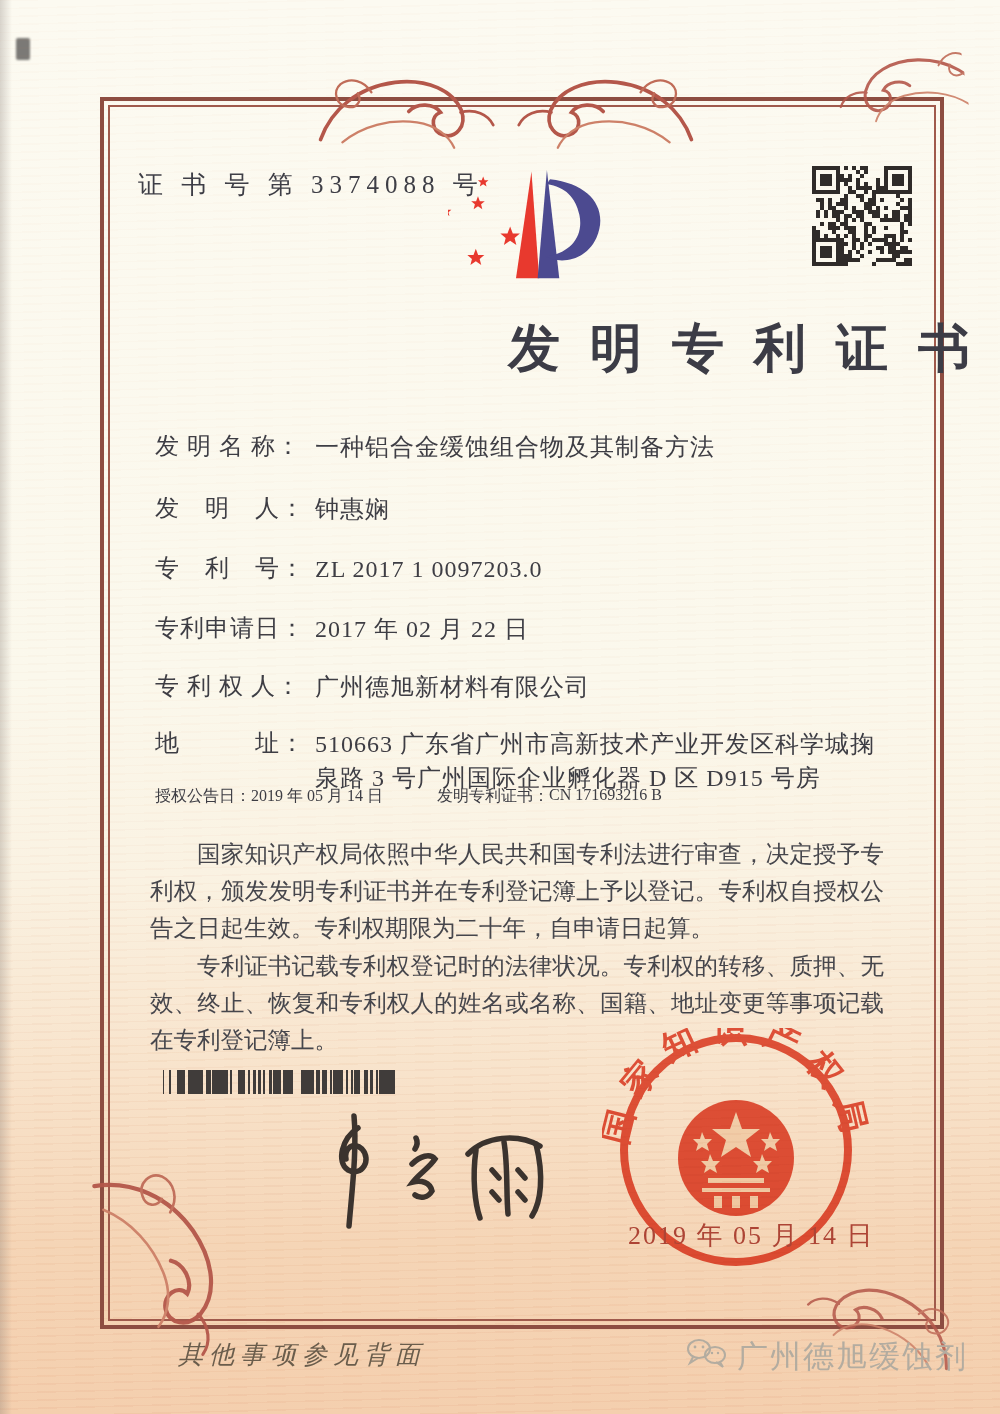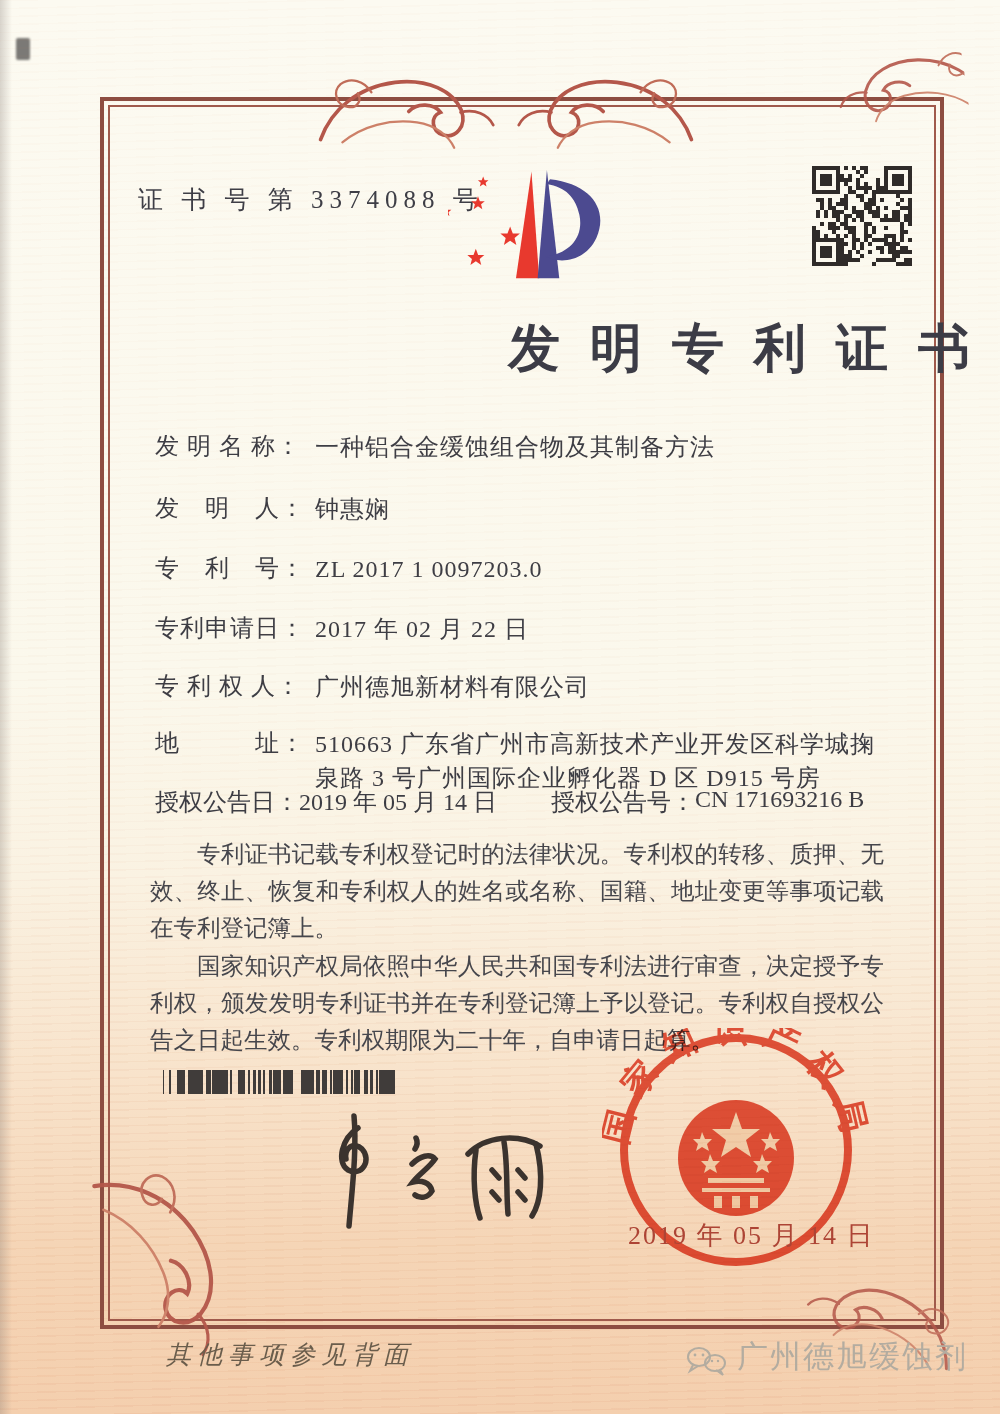--- a/index.html
+++ b/index.html
@@ -16,52 +16,52 @@
     -webkit-mask-image:linear-gradient(180deg, rgba(0,0,0,.25) 0%, rgba(0,0,0,.3) 55%, rgba(0,0,0,.85) 80%, rgba(0,0,0,1) 100%);
   }
   .photo-smudge{position:absolute; left:16px; top:38px; width:14px; height:22px; background:#5c5a58; opacity:.8; border-radius:2px; filter:blur(1px);}
   .edge-shade{position:absolute; left:0; top:0; width:12px; height:100%; background:linear-gradient(90deg, rgba(120,110,105,.28), rgba(120,110,105,0));}
 
   .frame{position:absolute; left:100px; top:97px; width:836px; height:1224px; border:4px solid #8d4d41; z-index:2;}
   .frame-inner{position:absolute; inset:4px; border:2px solid #a05a4c;}
 
   .flourish{position:absolute; z-index:3; pointer-events:none;}
 
-  .cert-no{position:absolute; left:138px; top:168px; font-size:25px; letter-spacing:6px; color:#3e3e46; z-index:4;margin-top:15px;}
+  .cert-no{position:absolute; left:138px; top:168px; font-size:25px; letter-spacing:6px; color:#3e3e46; z-index:4;}
 
   .logo{position:absolute; left:448px; top:158px; width:170px; height:140px; z-index:4;}
   .qr{position:absolute; left:812px; top:166px; width:100px; height:100px; display:grid; grid-template-columns:repeat(25,1fr); grid-template-rows:repeat(25,1fr); z-index:4;}
   .qr div{background:transparent;}
   .qr div.on{background:#2f2b29;}
 
   .title{position:absolute; left:0; top:314px; width:100%; text-align:right; font-size:52px; font-weight:bold; color:#3c3c46; letter-spacing:30px; text-indent:30px; z-index:4;}
   .frow{position:absolute; display:flex; align-items:flex-start; font-size:24px; color:#3d3d44;}
   .frow .lbl{flex:0 0 160px; white-space:nowrap; letter-spacing:1px;}
   .frow .val{max-width:580px; line-height:34px; letter-spacing:1px;}
-  .grant-row{position:absolute; left:155px; top:786px; width:740px; display:flex; font-size:24px; color:#3d3d44; z-index:4;}
+  .grant-row{position:absolute; left:155px; top:786px; width:740px; display:flex; font-size:16px; color:#3d3d44; z-index:4;}
   .grant-row .pair{display:flex; white-space:nowrap;}
   .grant-row .pair+.pair{margin-left:54px;}
 
   .body-text{position:absolute; left:150px; top:836px; width:734px; z-index:4; font-size:23.5px; color:#46464c; line-height:37px; text-align:justify;}
   .body-text p{margin:0 0 1px 0; text-indent:2em;}
 
   .barcode{position:absolute; left:160px; top:1070px; width:246px; height:24px; display:flex; align-items:stretch; z-index:4;}
   .barcode i{display:block; height:100%;}
   .barcode i.b{background:#403c3a;}
 
   .director{position:absolute; left:162px; top:1136px; z-index:4; font-size:27px; color:#3a3a40; font-family:"Liberation Sans","DejaVu Sans",sans-serif; letter-spacing:3px;}
   .director div{margin-bottom:16px;}
   .signature{position:absolute; left:300px; top:1108px; z-index:5;}
 
   .seal{position:absolute; left:602px; top:1028px; width:268px; height:240px; z-index:5; mix-blend-mode:multiply; opacity:.92;}
   .seal-date{position:absolute; left:628px; top:1218px; width:220px; font-size:26px; color:#ad4435; letter-spacing:2px; z-index:6; white-space:nowrap;}
 
   .page-num{position:absolute; left:0; top:1278px; width:100%; text-align:center; font-size:23px; color:#3e3e44; letter-spacing:2px; z-index:4;}
-  .back-note{position:absolute; left:0; top:1338px; width:58%; text-align:center; font-size:25px; color:#6a5d4c; letter-spacing:6px; font-style:italic; z-index:4;}
-  .watermark{position:absolute; right:32px; top:1336px; display:flex; align-items:flex-end; gap:8px; z-index:4; color:#b3aca0; font-size:31px; letter-spacing:2px; font-family:"Liberation Sans","DejaVu Sans",sans-serif;}
+  .back-note{position:absolute; left:0; top:1338px; width:58%; text-align:center; font-size:25px; color:#6a5d4c; letter-spacing:6px; font-style:italic; z-index:4;padding-left:12px;}
+  .watermark{position:absolute; right:32px; top:1336px; display:flex; align-items:flex-start; gap:8px; z-index:4; color:#b3aca0; font-size:31px; letter-spacing:2px; font-family:"Liberation Sans","DejaVu Sans",sans-serif;}
 </style>
 </head>
 <body>
 
 <div class="page">
 
   <div class="photo-smudge"></div>
   <div class="edge-shade"></div>
 
   <div class="frame">
@@ -767,28 +767,28 @@
     <span class="lbl">地　　　址：</span>
     <span class="val">510663 广东省广州市高新技术产业开发区科学城掬泉路 3 号广州国际企业孵化器 D 区 D915 号房</span>
   </div>
 
   <div class="grant-row">
     <span class="pair">
       <span>授权公告日：</span>
       <span>2019 年 05 月 14 日</span>
     </span>
     <span class="pair">
-      <span>授权公告号：</span>
+      <span>发明专利证书：</span>
       <span>CN 171693216 B</span>
     </span>
   </div>
 
   <div class="body-text">
+    <p>国家知识产权局依照中华人民共和国专利法进行审查，决定授予专利权，颁发发明专利证书并在专利登记簿上予以登记。专利权自授权公告之日起生效。专利权期限为二十年，自申请日起算。</p>
     <p>专利证书记载专利权登记时的法律状况。专利权的转移、质押、无效、终止、恢复和专利权人的姓名或名称、国籍、地址变更等事项记载在专利登记簿上。</p>
-    <p>国家知识产权局依照中华人民共和国专利法进行审查，决定授予专利权，颁发发明专利证书并在专利登记簿上予以登记。专利权自授权公告之日起生效。专利权期限为二十年，自申请日起算。</p>
   </div>
 
   <div class="barcode">
       <i style="width: 1px;"></i>
       <i style="width: 1px;"></i>
       <i style="width: 1px;"></i>
       <i class="b" style="width: 1px;"></i>
       <i style="width: 3px;"></i>
       <i style="width: 2px;"></i>
       <i class="b" style="width: 2px;"></i>

